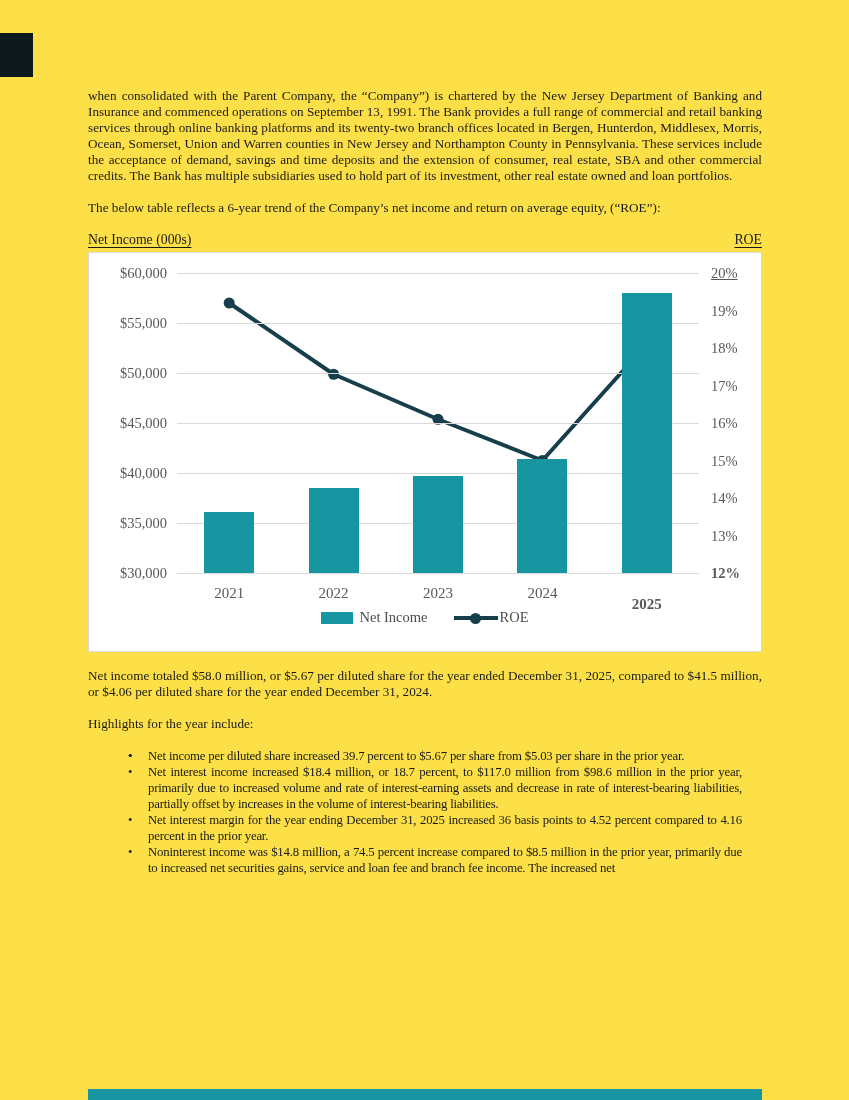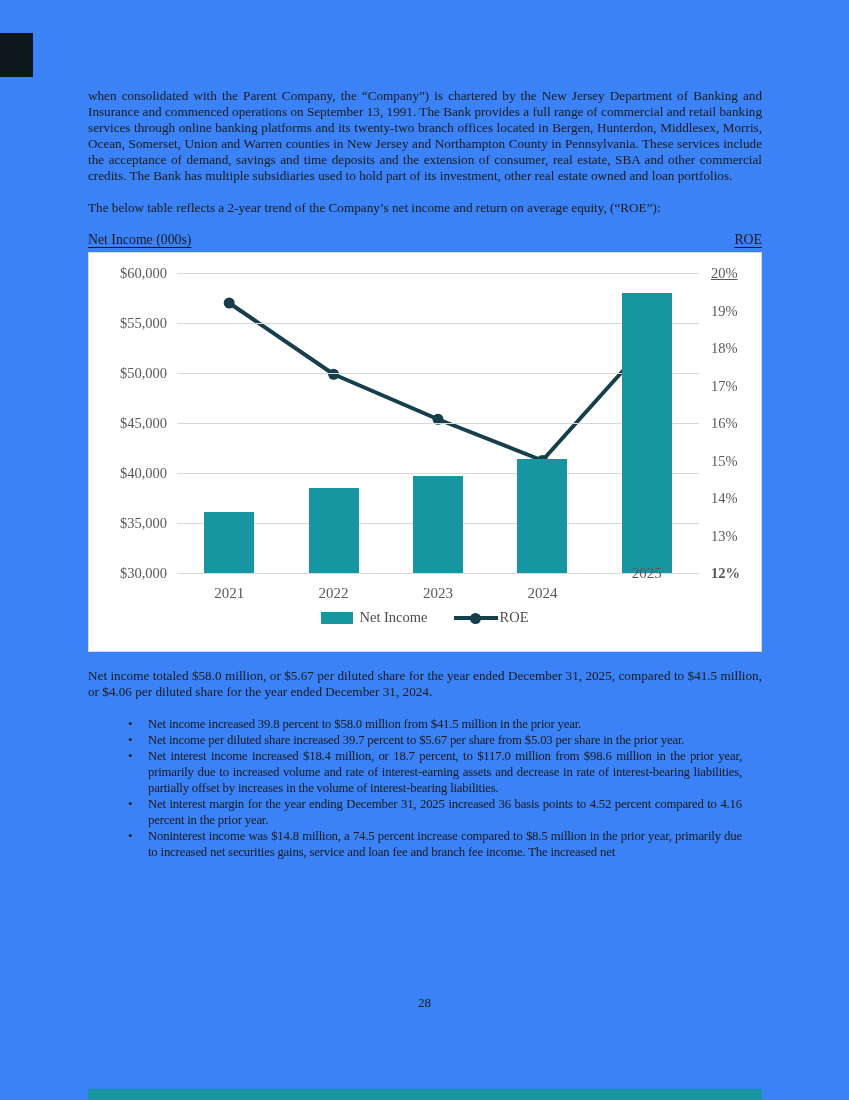--- a/index.html
+++ b/index.html
@@ -1,19 +1,19 @@
 <!DOCTYPE html>
 <html><head>
 <meta charset="utf-8">
 <style>
   html,body{margin:0;padding:0;background:#ffffff;}
   .page{
     position:relative;
     width:849px;height:1100px;
-    background:#3b82f6;
+    background:#fde047;
     font-family:"Liberation Serif","DejaVu Serif",serif;
     color:#1a1a1a;
     overflow:hidden;
   }
   .corner-square{position:absolute;left:0;top:33px;width:33px;height:44px;}
   .bottom-bar{position:absolute;left:88px;bottom:0;width:674px;height:11px;}
   .content{position:absolute;left:88px;top:88px;width:674px;}
   .body-par{
     margin:0 0 16px 0;
     font-size:13.2px;line-height:16px;
@@ -74,21 +74,21 @@
 <body>
 
 <div class="page">
 
   <div class="corner-square" style="background: rgb(13, 24, 29);"></div>
 
   <div class="content">
 
     <p class="body-par">when consolidated with the Parent Company, the “Company”) is chartered by the New Jersey Department of Banking and Insurance and commenced operations on September 13, 1991. The Bank provides a full range of commercial and retail banking services through online banking platforms and its twenty-two branch offices located in Bergen, Hunterdon, Middlesex, Morris, Ocean, Somerset, Union and Warren counties in New Jersey and Northampton County in Pennsylvania. These services include the acceptance of demand, savings and time deposits and the extension of consumer, real estate, SBA and other commercial credits. The Bank has multiple subsidiaries used to hold part of its investment, other real estate owned and loan portfolios.</p>
 
-    <p class="body-par single-line">The below table reflects a 2-year trend of the Company’s net income and return on average equity, (“ROE”):</p>
+    <p class="body-par single-line">The below table reflects a 6-year trend of the Company’s net income and return on average equity, (“ROE”):</p>
 
     <div class="chart-header">
       <span class="hdr">Net Income (000s)</span>
       <span class="hdr">ROE</span>
     </div>
 
     <div class="chart-box" id="chart-box">
 
       <svg class="line-svg" id="line-svg" width="672" height="398">
           <polyline points="140.2,50.00000000000003 244.60000000000002,121.24999999999997 349,166.24999999999994 453.40000000000003,207.5 557.8,91.24999999999994" fill="none" stroke="#163E4B" stroke-width="4" stroke-linejoin="round" stroke-linecap="round"></polyline>
@@ -136,34 +136,34 @@
         <div class="tick right" style="left: 622px; top: 313px; color: rgb(89, 89, 89); font-weight: bold;">12%</div>
         <div class="bar" style="left: 115.2px; top: 259px; width: 50px; height: 61px; background: rgb(23, 150, 162);"></div>
         <div class="bar" style="left: 219.6px; top: 235px; width: 50px; height: 85px; background: rgb(23, 150, 162);"></div>
         <div class="bar" style="left: 324px; top: 223px; width: 50px; height: 97px; background: rgb(23, 150, 162);"></div>
         <div class="bar" style="left: 428.4px; top: 206px; width: 50px; height: 114px; background: rgb(23, 150, 162);"></div>
         <div class="bar" style="left: 532.8px; top: 40px; width: 50px; height: 280px; background: rgb(23, 150, 162);"></div>
         <div class="xlabel" style="left: 105.2px; top: 332px; width: 70px;">2021</div>
         <div class="xlabel" style="left: 209.6px; top: 332px; width: 70px;">2022</div>
         <div class="xlabel" style="left: 314px; top: 332px; width: 70px;">2023</div>
         <div class="xlabel" style="left: 418.4px; top: 332px; width: 70px;">2024</div>
-        <div class="xlabel" style="left: 522.8px; top: 312px; width: 70px;">2025</div>
+        <div class="xlabel" style="left: 522.8px; top: 343px; width: 70px; font-weight: bold;">2025</div>
       </div>
 
 
     <p class="body-par" style="margin:16px 0 0 0;">Net income totaled $58.0 million, or $5.67 per diluted share for the year ended December 31, 2025, compared to $41.5 million, or $4.06 per diluted share for the year ended December 31, 2024.</p>
 
+    <p class="highlights-intro">Highlights for the year include:</p>
 
     <ul class="bullet-list">
-      <li><span class="bullet-dot">•</span><span>Net income increased 39.8 percent to $58.0 million from $41.5 million in the prior year.</span></li>
+      <li><span class="bullet-dot">•</span></li>
       <li><span class="bullet-dot">•</span><span>Net income per diluted share increased 39.7 percent to $5.67 per share from $5.03 per share in the prior year.</span></li>
       <li><span class="bullet-dot">•</span><span>Net interest income increased $18.4 million, or 18.7 percent, to $117.0 million from $98.6 million in the prior year, primarily due to increased volume and rate of interest-earning assets and decrease in rate of interest-bearing liabilities, partially offset by increases in the volume of interest-bearing liabilities.</span></li>
       <li><span class="bullet-dot">•</span><span>Net interest margin for the year ending December 31, 2025 increased 36 basis points to 4.52 percent compared to 4.16 percent in the prior year.</span></li>
       <li><span class="bullet-dot">•</span><span>Noninterest income was $14.8 million, a 74.5 percent increase compared to $8.5 million in the prior year, primarily due to increased net securities gains, service and loan fee and branch fee income. The increased net</span></li>
     </ul>
 
   </div>
 
-  <div class="page-number">28</div>
 
   <div class="bottom-bar" style="background: rgb(23, 150, 162);"></div>
 
 </div>
 
 </body></html>

